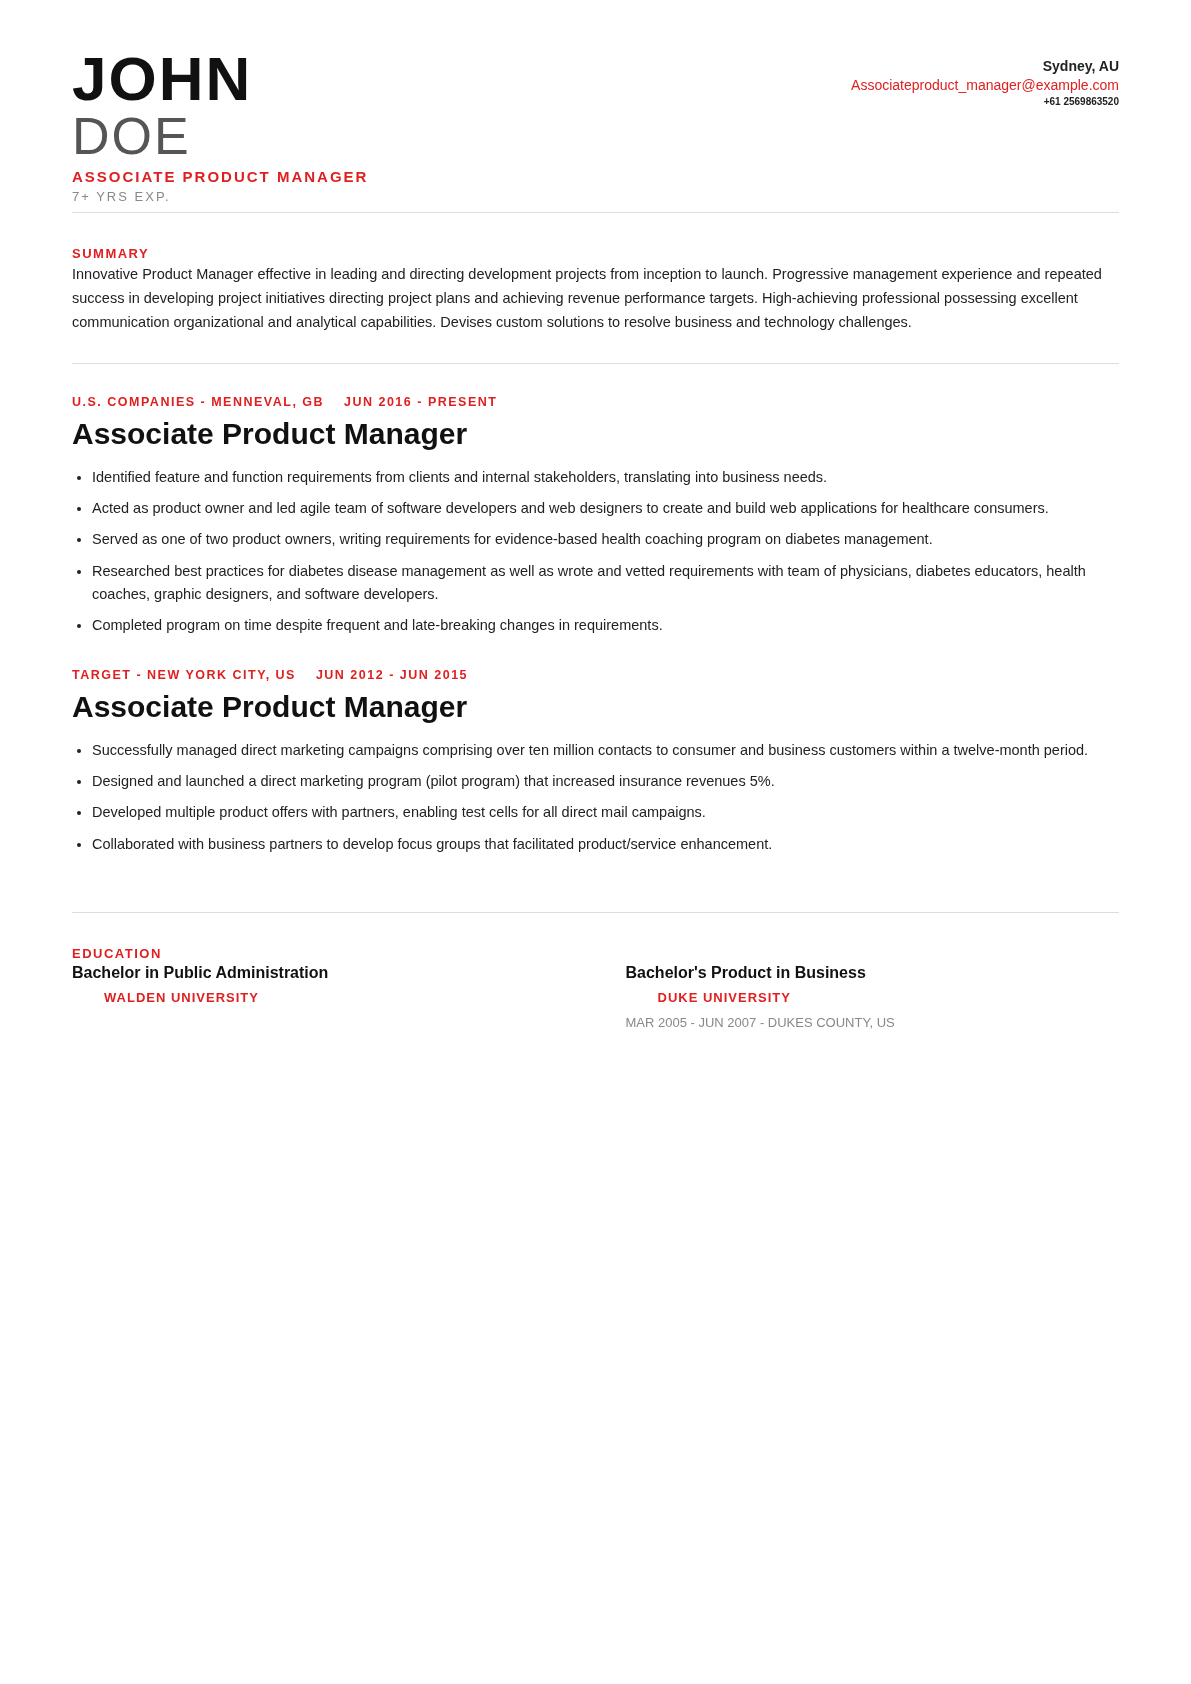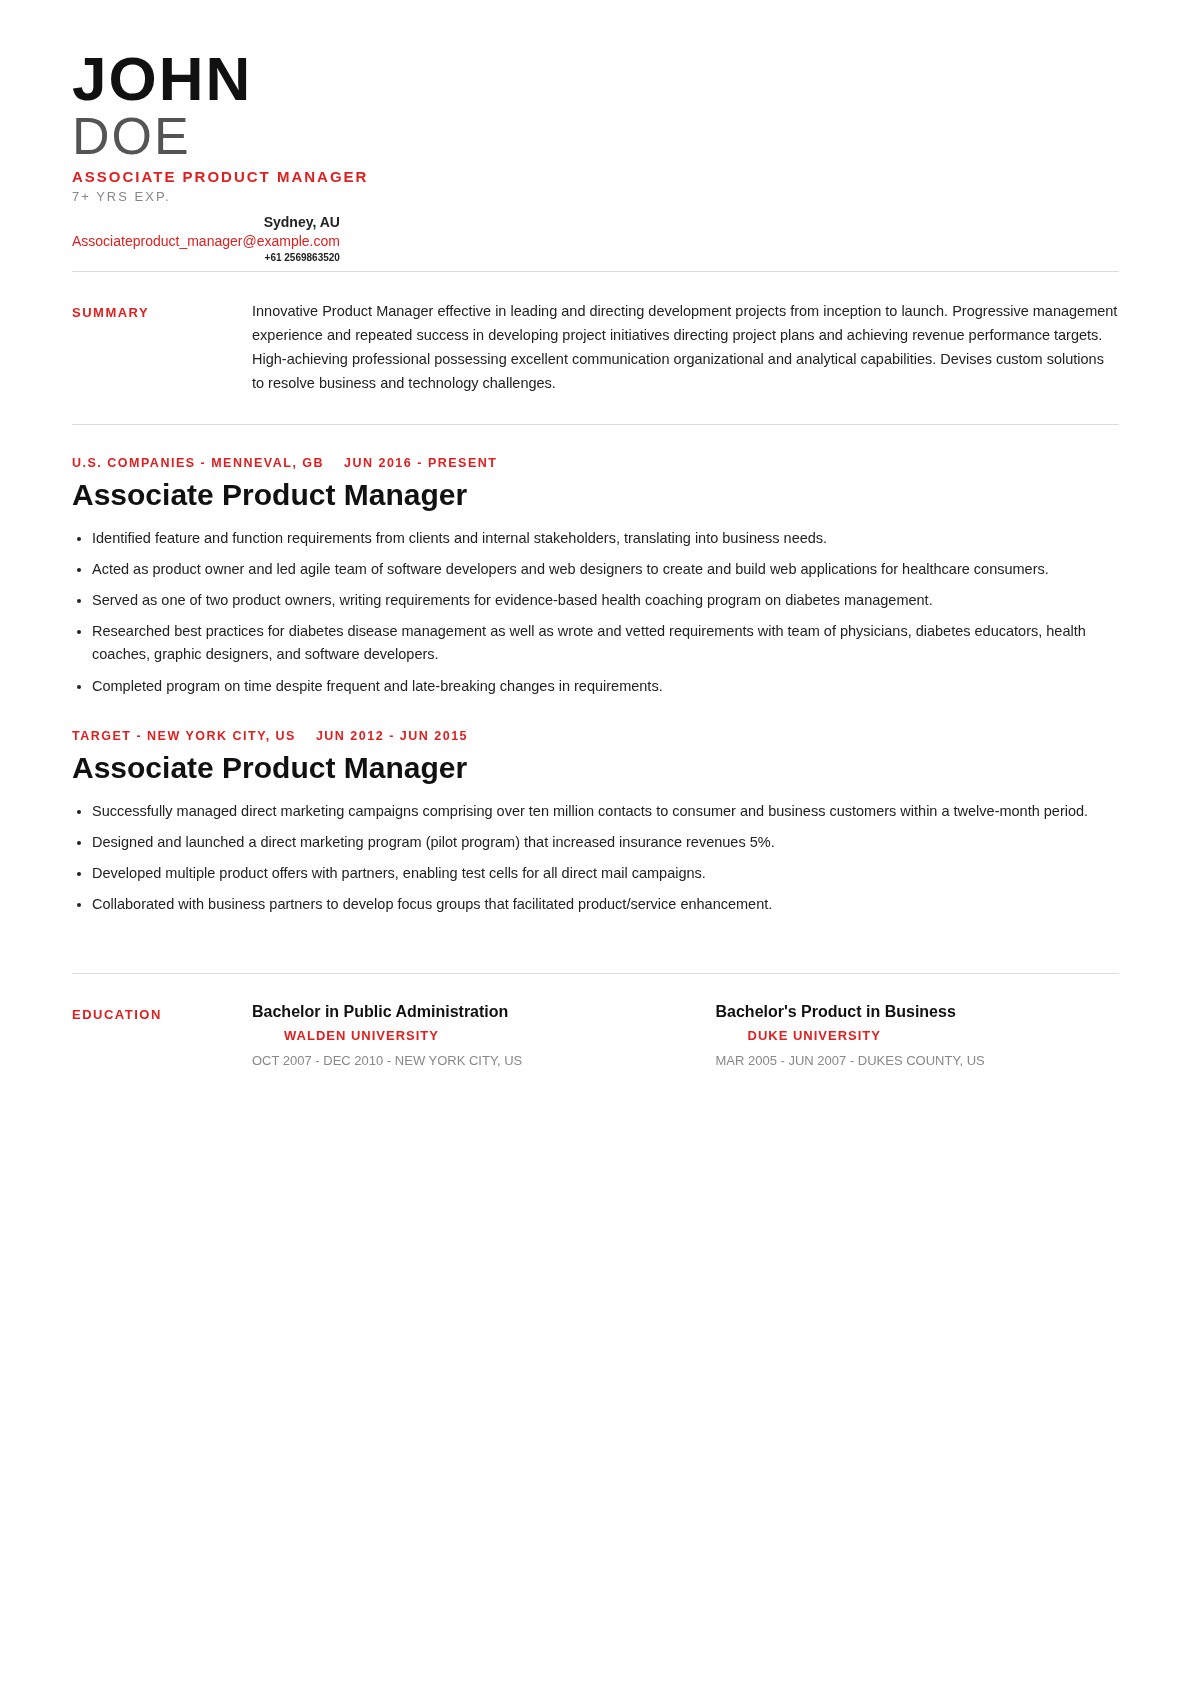--- a/index.html
+++ b/index.html
@@ -18,21 +18,20 @@
       background: #fff;
       padding: 48px 72px 60px 72px;
     }
 
     
     .header {
       display: flex;
       justify-content: space-between;
       align-items: flex-start;
       margin-bottom: 8px;
-      flex-direction: column;
     }
 
     .header-left { }
 
     .name-john {
       font-size: 62px;
       font-weight: 900;
       color: #111;
       letter-spacing: 2px;
       line-height: 1;
@@ -85,20 +84,21 @@
       color: #222;
       margin-top: 3px;
     }
 
     
     .section {
       display: flex;
       margin-bottom: 0;
       padding: 28px 0;
       border-top: 1.5px solid #ddd;
+      flex-direction: column;
     }
 
     .section-label {
       width: 180px;
       min-width: 180px;
       font-size: 13px;
       font-weight: 700;
       color: #e02020;
       letter-spacing: 1.5px;
       text-transform: uppercase;
@@ -249,21 +249,20 @@
   </div>
 
   <div class="section">
     <div class="section-label">EDUCATION</div>
     <div class="section-content">
       <div class="edu-grid">
 
         <div class="edu-item">
           <div class="edu-degree">Bachelor in Public Administration</div>
           <div class="edu-school">WALDEN UNIVERSITY</div>
-          <div class="edu-date">OCT 2007 - DEC 2010 - NEW YORK CITY, US</div>
         </div>
 
         <div class="edu-item">
           <div class="edu-degree">Bachelor's Product in Business</div>
           <div class="edu-school">DUKE UNIVERSITY</div>
           <div class="edu-date">MAR 2005 - JUN 2007 - DUKES COUNTY, US</div>
         </div>
 
       </div>
     </div>

